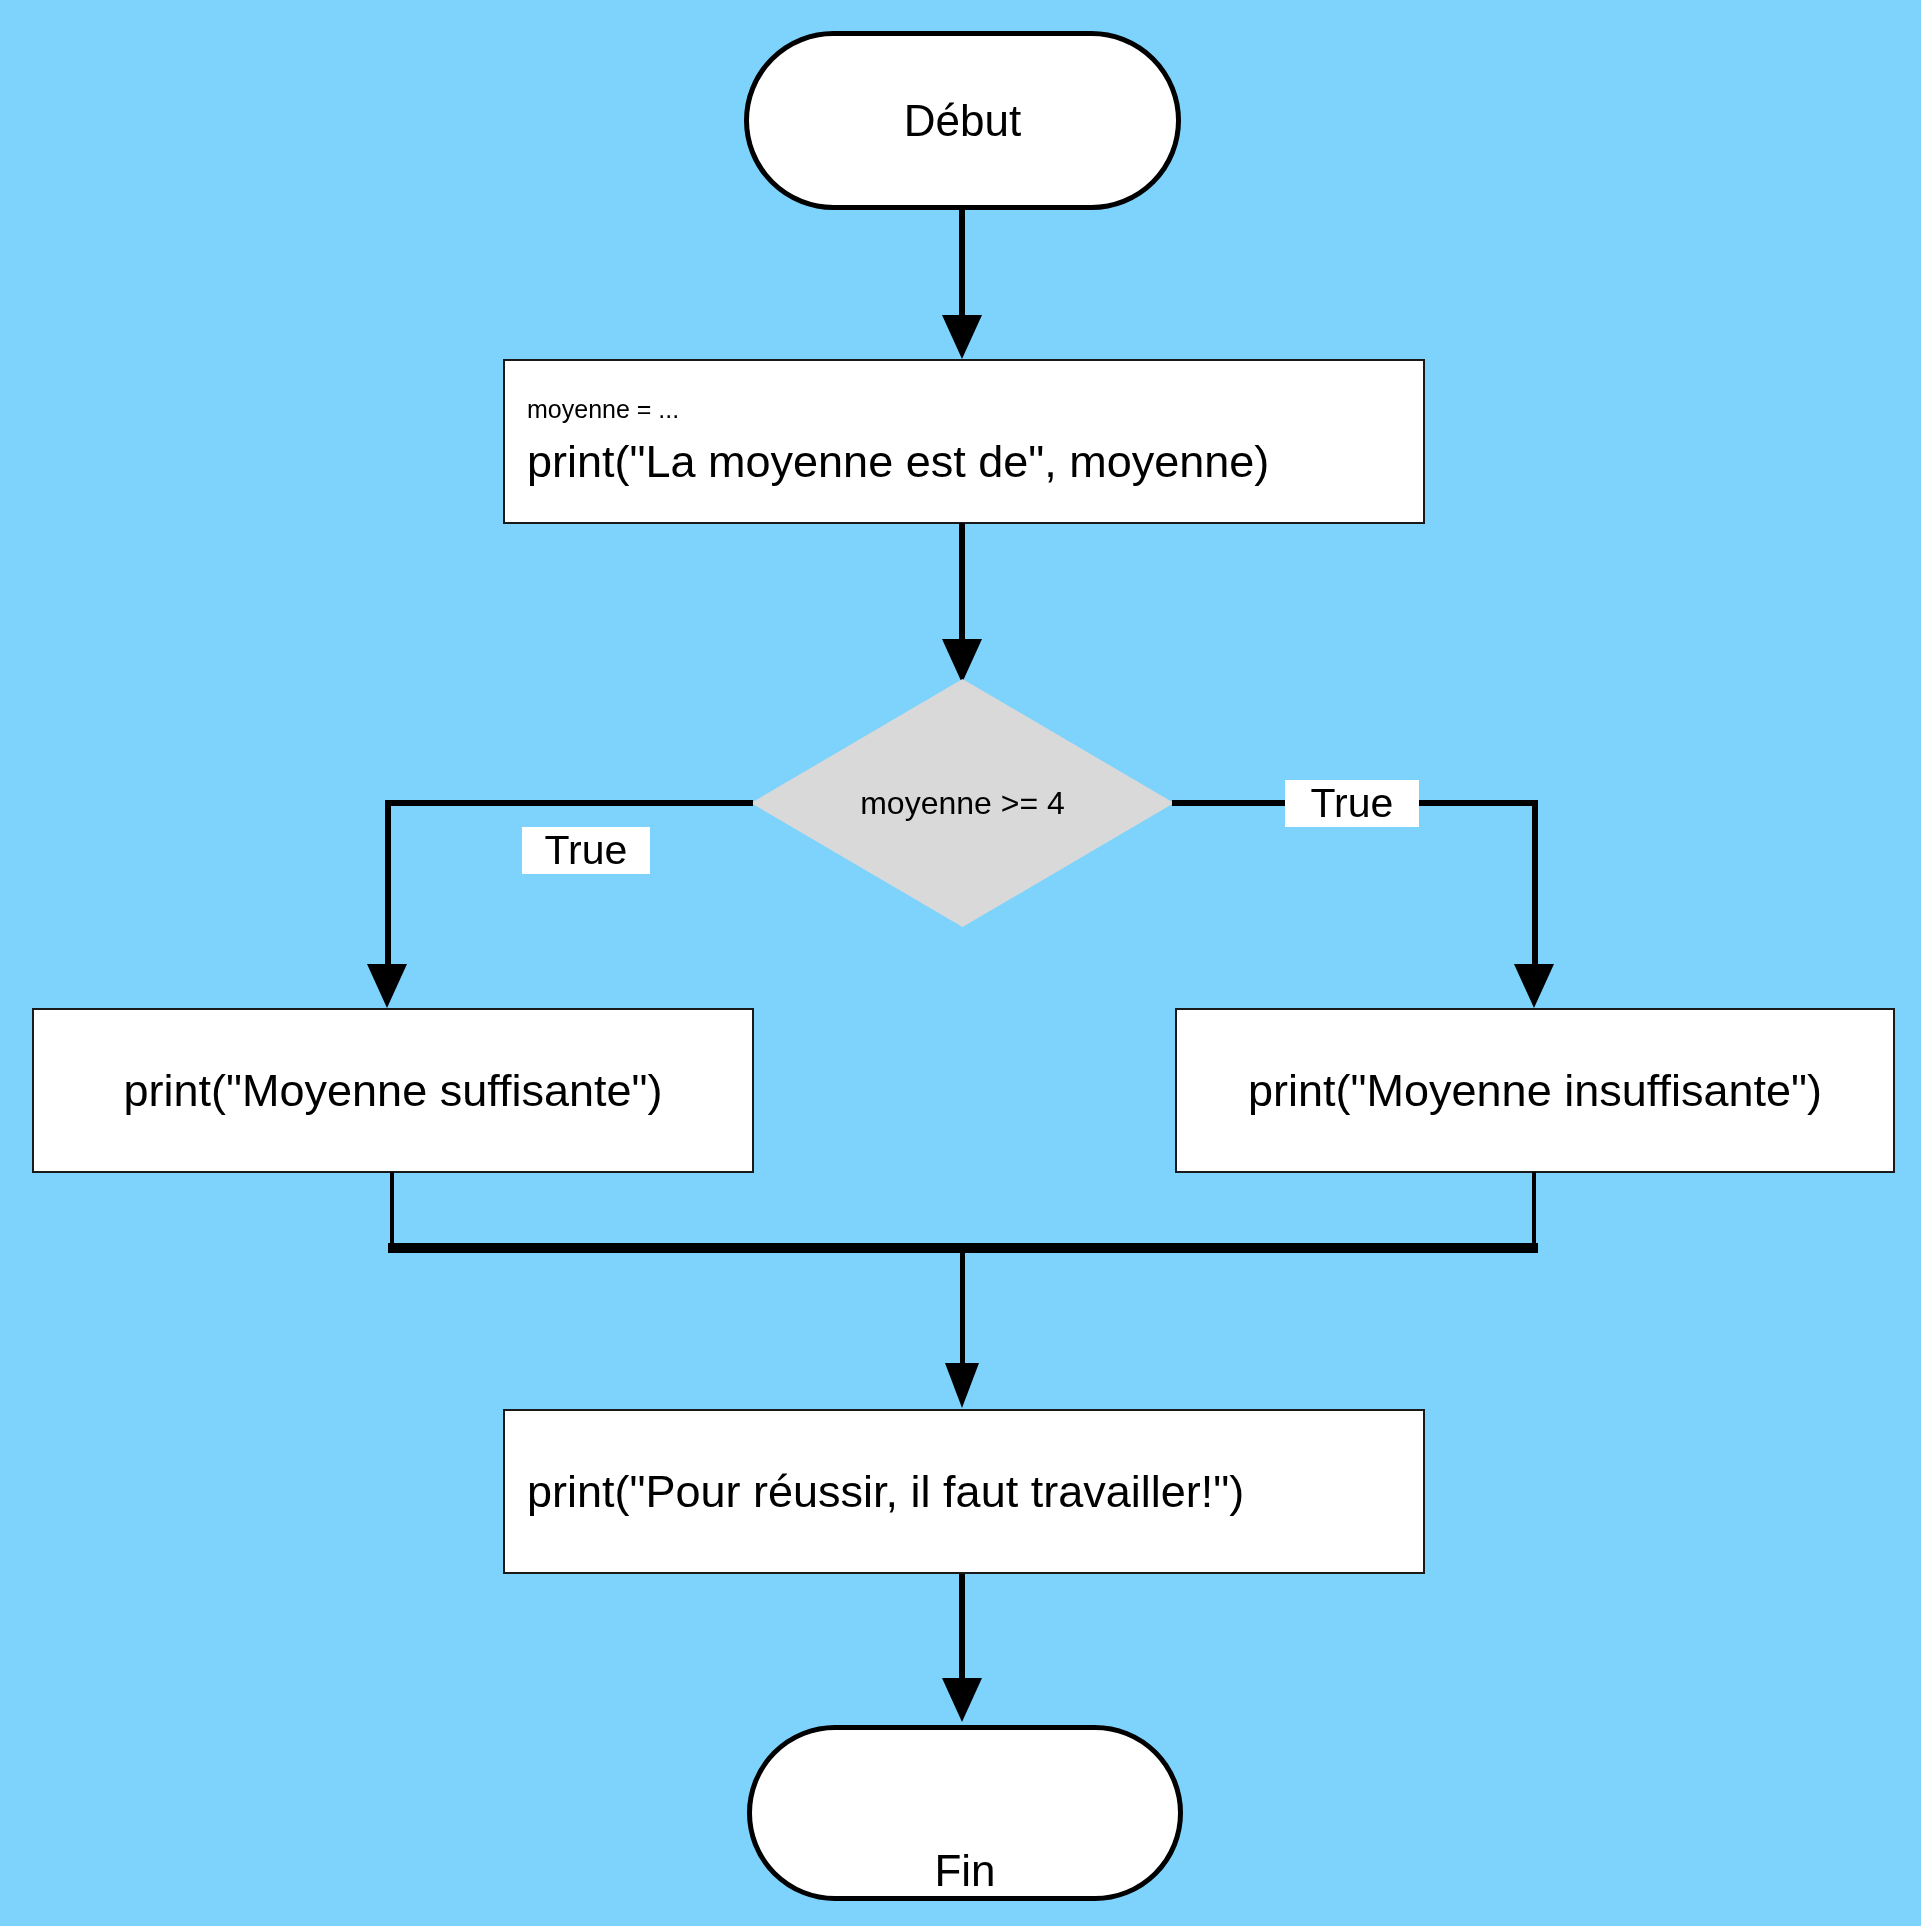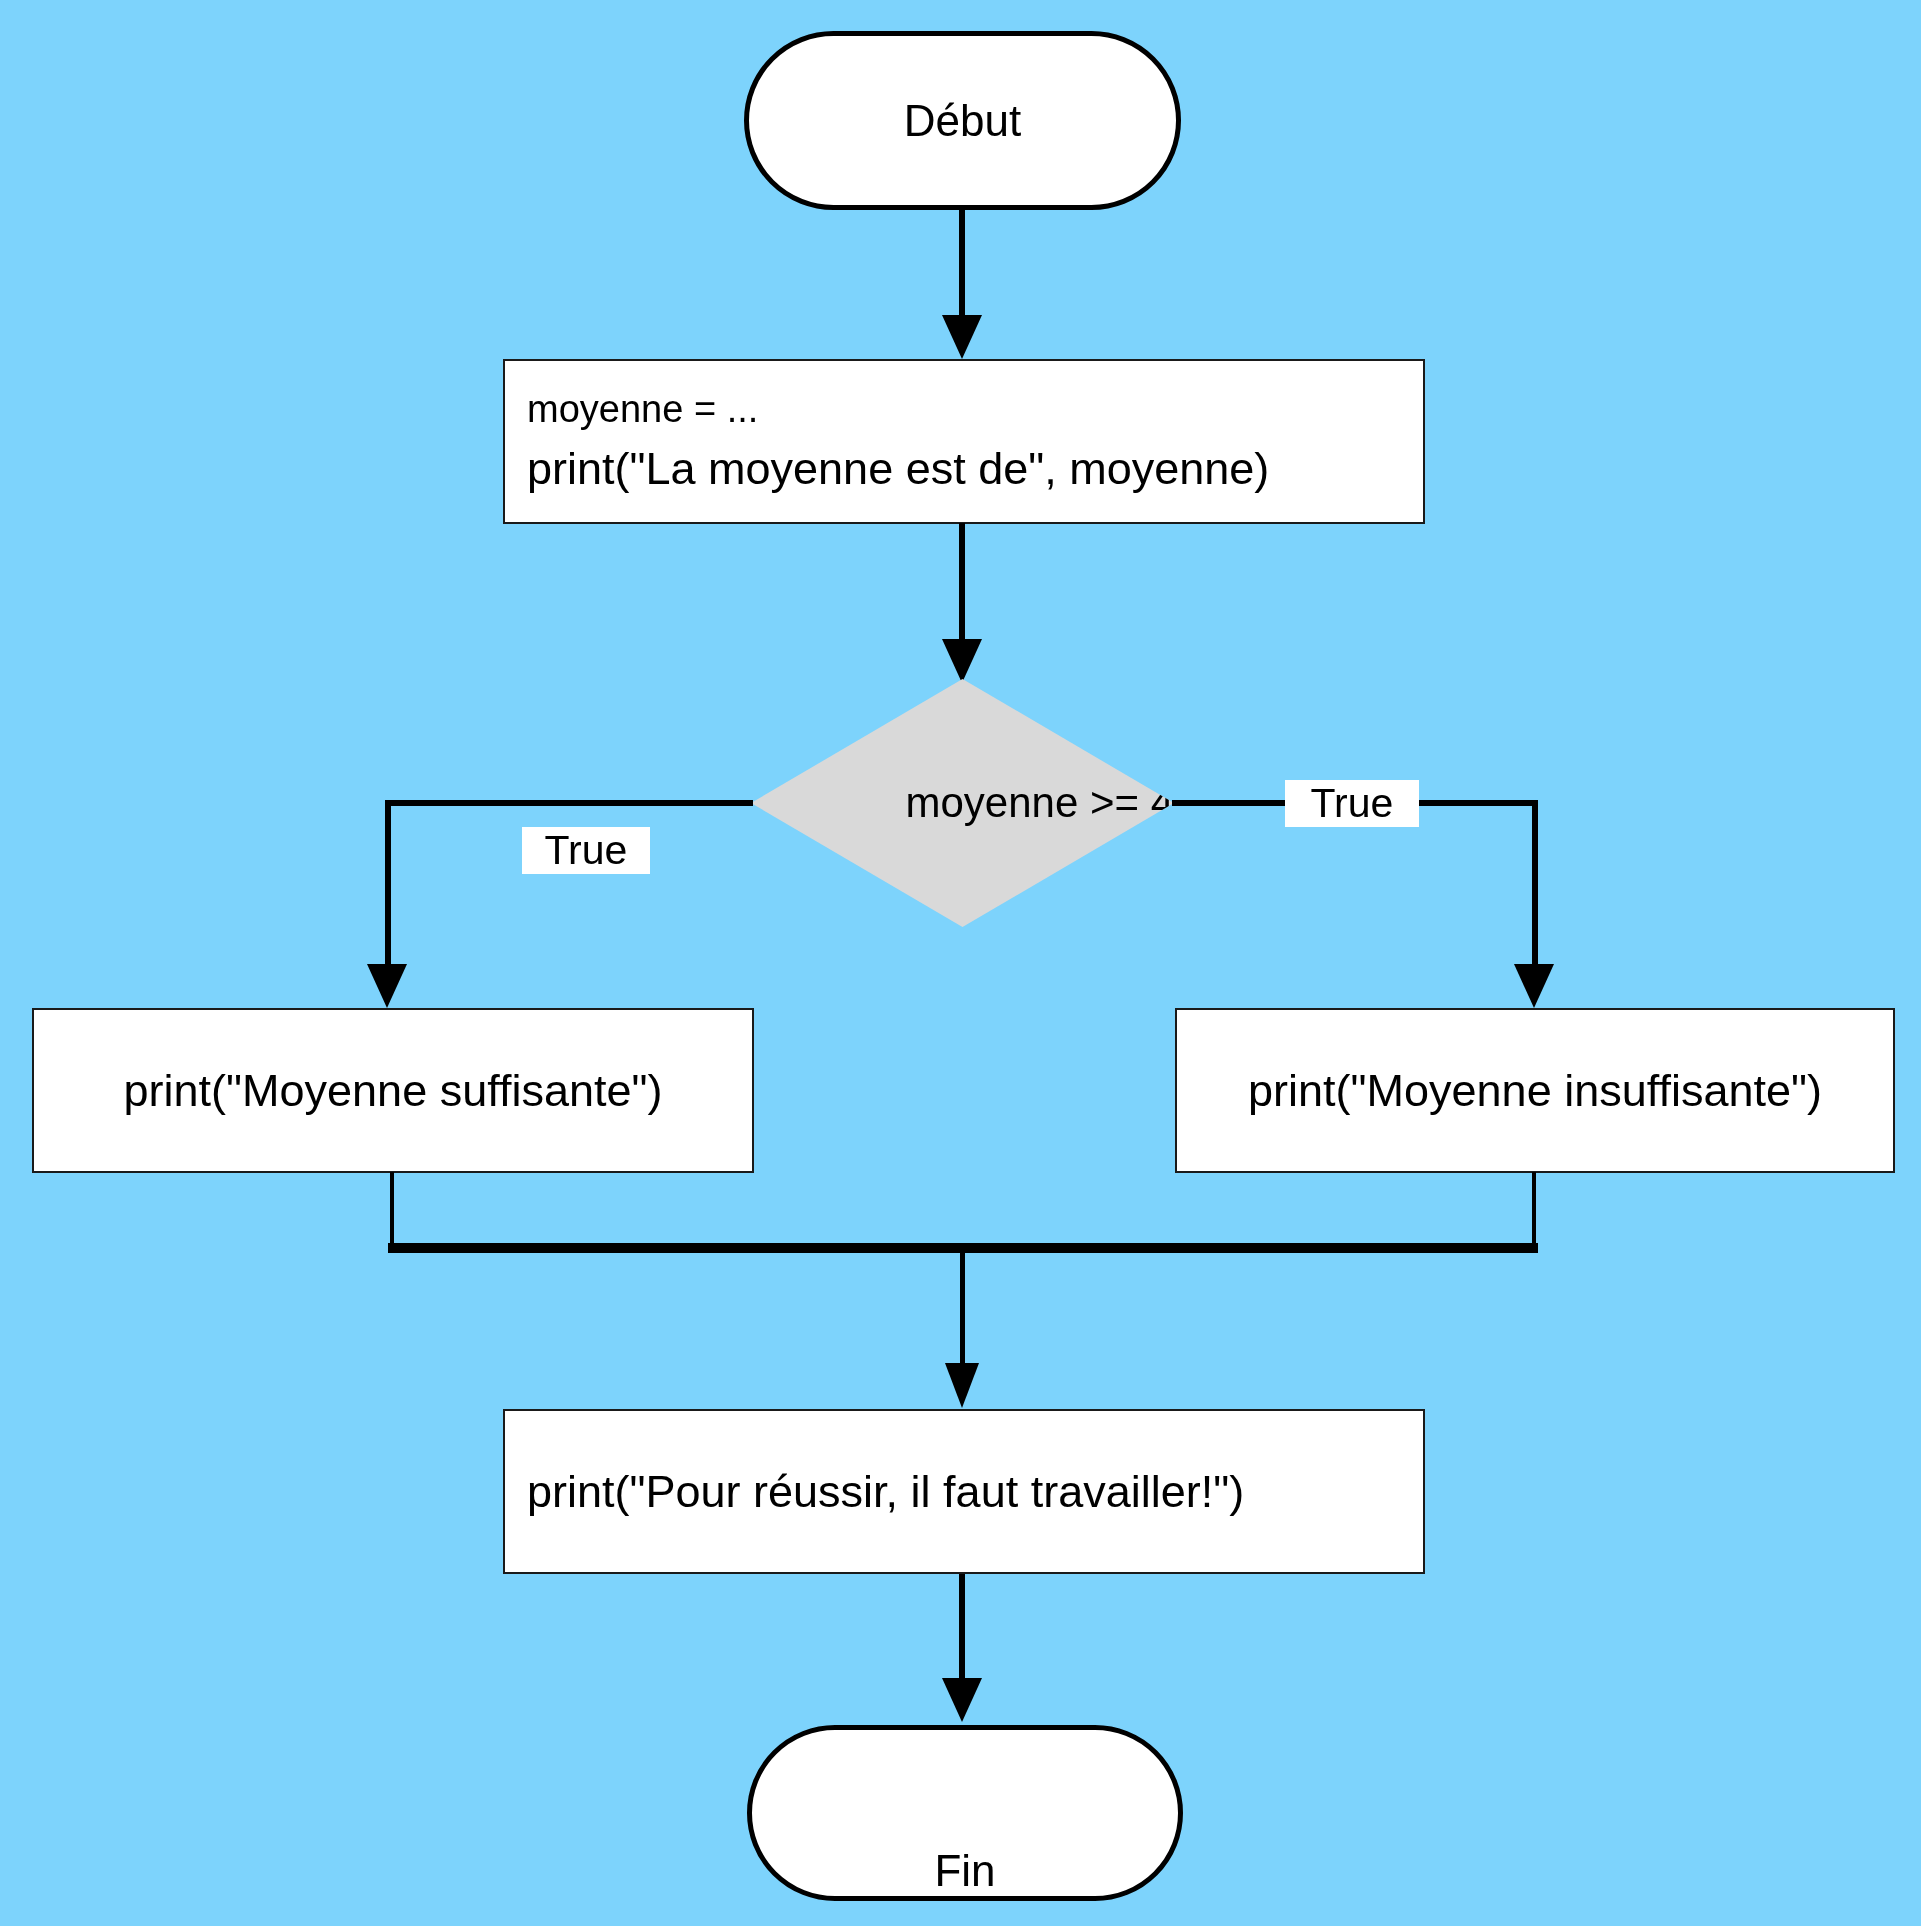--- a/index.html
+++ b/index.html
@@ -39,22 +39,22 @@
     font-size: 45px;
     line-height: 1.15;
   }
   .process.centered { align-items: center; text-align: center; }
   .process.lefted   { align-items: flex-start; text-align: left; padding-left: 22px; }
   .diamond {
     background: #d9d9d9;
     clip-path: polygon(50% 0, 100% 50%, 50% 100%, 0 50%);
     display: flex;
     align-items: center;
-    justify-content: flex-end;
-    font-size: 42px;
+    justify-content: center;
+    font-size: 32px;
   }
 
   
   .line { background: #000000; }
   .arrowhead {
     width: 0; height: 0;
     border-left: 20.4px solid transparent;
     border-right: 20.4px solid transparent;
     border-top: 44px solid #000000;
   }
@@ -64,21 +64,21 @@
     border-top-width: 45px;
   }
   .edge-label {
     background: #ffffff;
     font-size: 41px;
     line-height: 47px;
     text-align: center;
     padding: 0 2.9px;
     z-index: 2;
   }
-  .code-small { font-size: 38px; margin-bottom: 11.7px; }
+  .code-small { font-size: 25px; margin-bottom: 11.7px; }
 </style>
 </head>
 <body>
 
 <div id="canvas">
 
   <div class="abs stadium" style="left:744px; top:31px; width:437px; height:179px;">
     <span>Début</span>
   </div>
 

